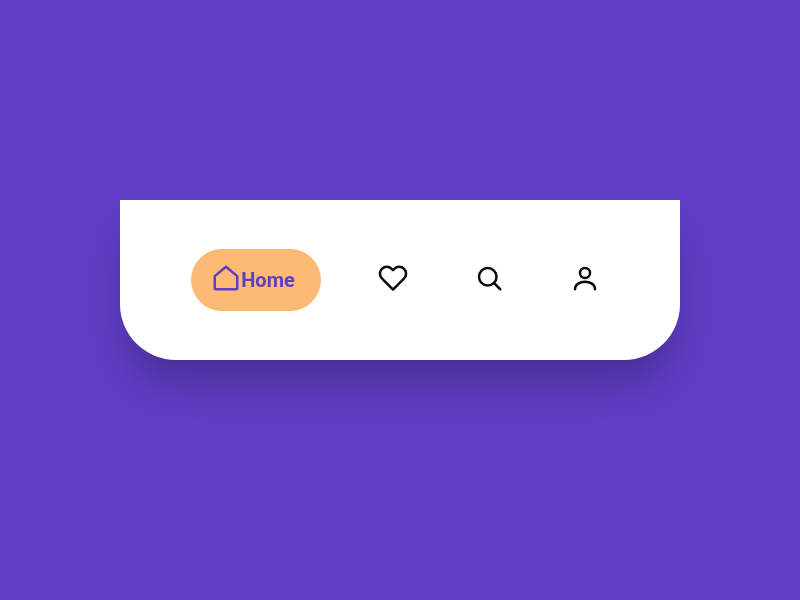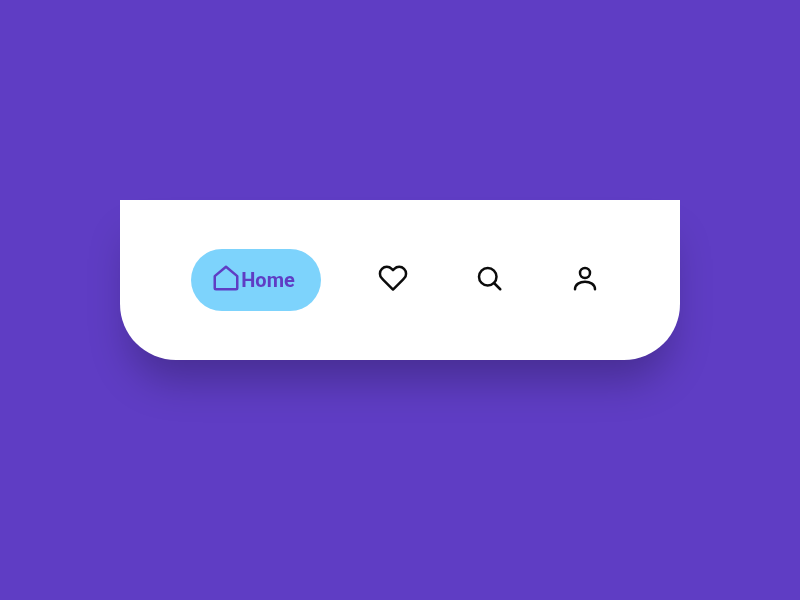--- a/index.html
+++ b/index.html
@@ -30,21 +30,21 @@
       position: relative;
       top: -20px;
     }
     .nav-item {
       display: flex;
       align-items: center;
       justify-content: center;
       cursor: pointer;
     }
     .nav-item.active {
-      background: #7dd3fc;
+      background: #fdba74;
       border-radius: 999px;
       padding: 14px 26px 14px 20px;
       gap: 0;
     }
     .nav-item.active .icon-svg {
       stroke: #5f3dc4;
     }
     .nav-label {
       color: #5f3dc4;
       font-weight: 700;

